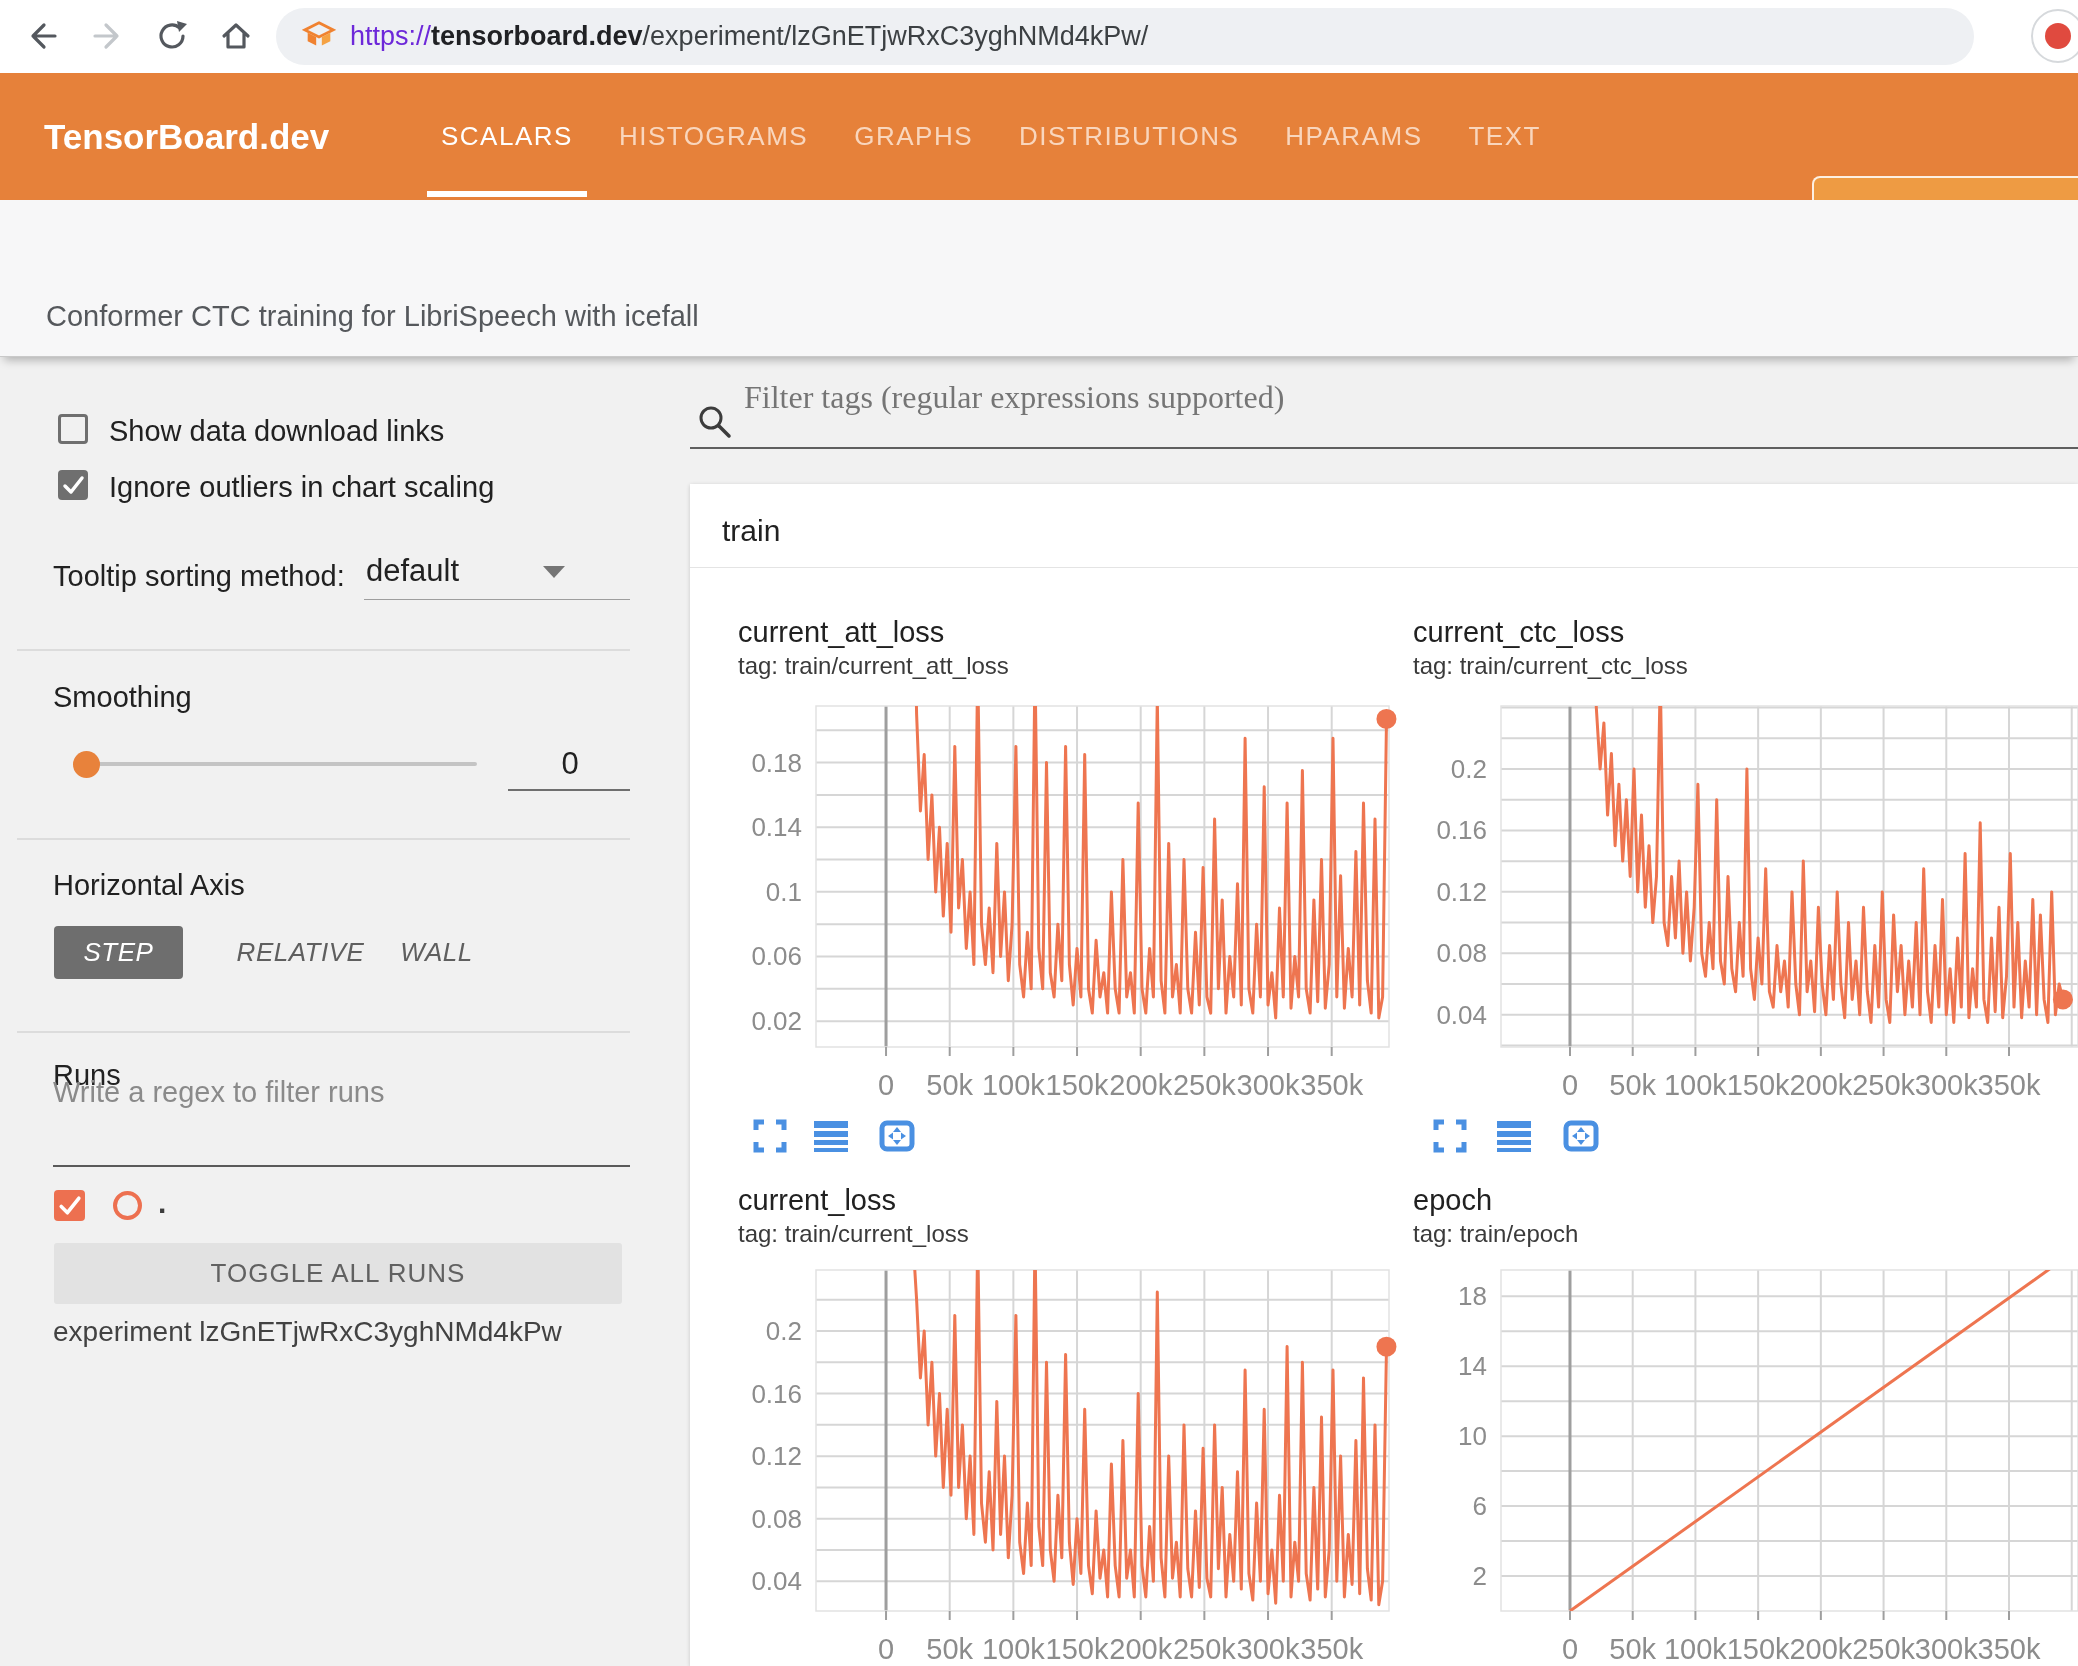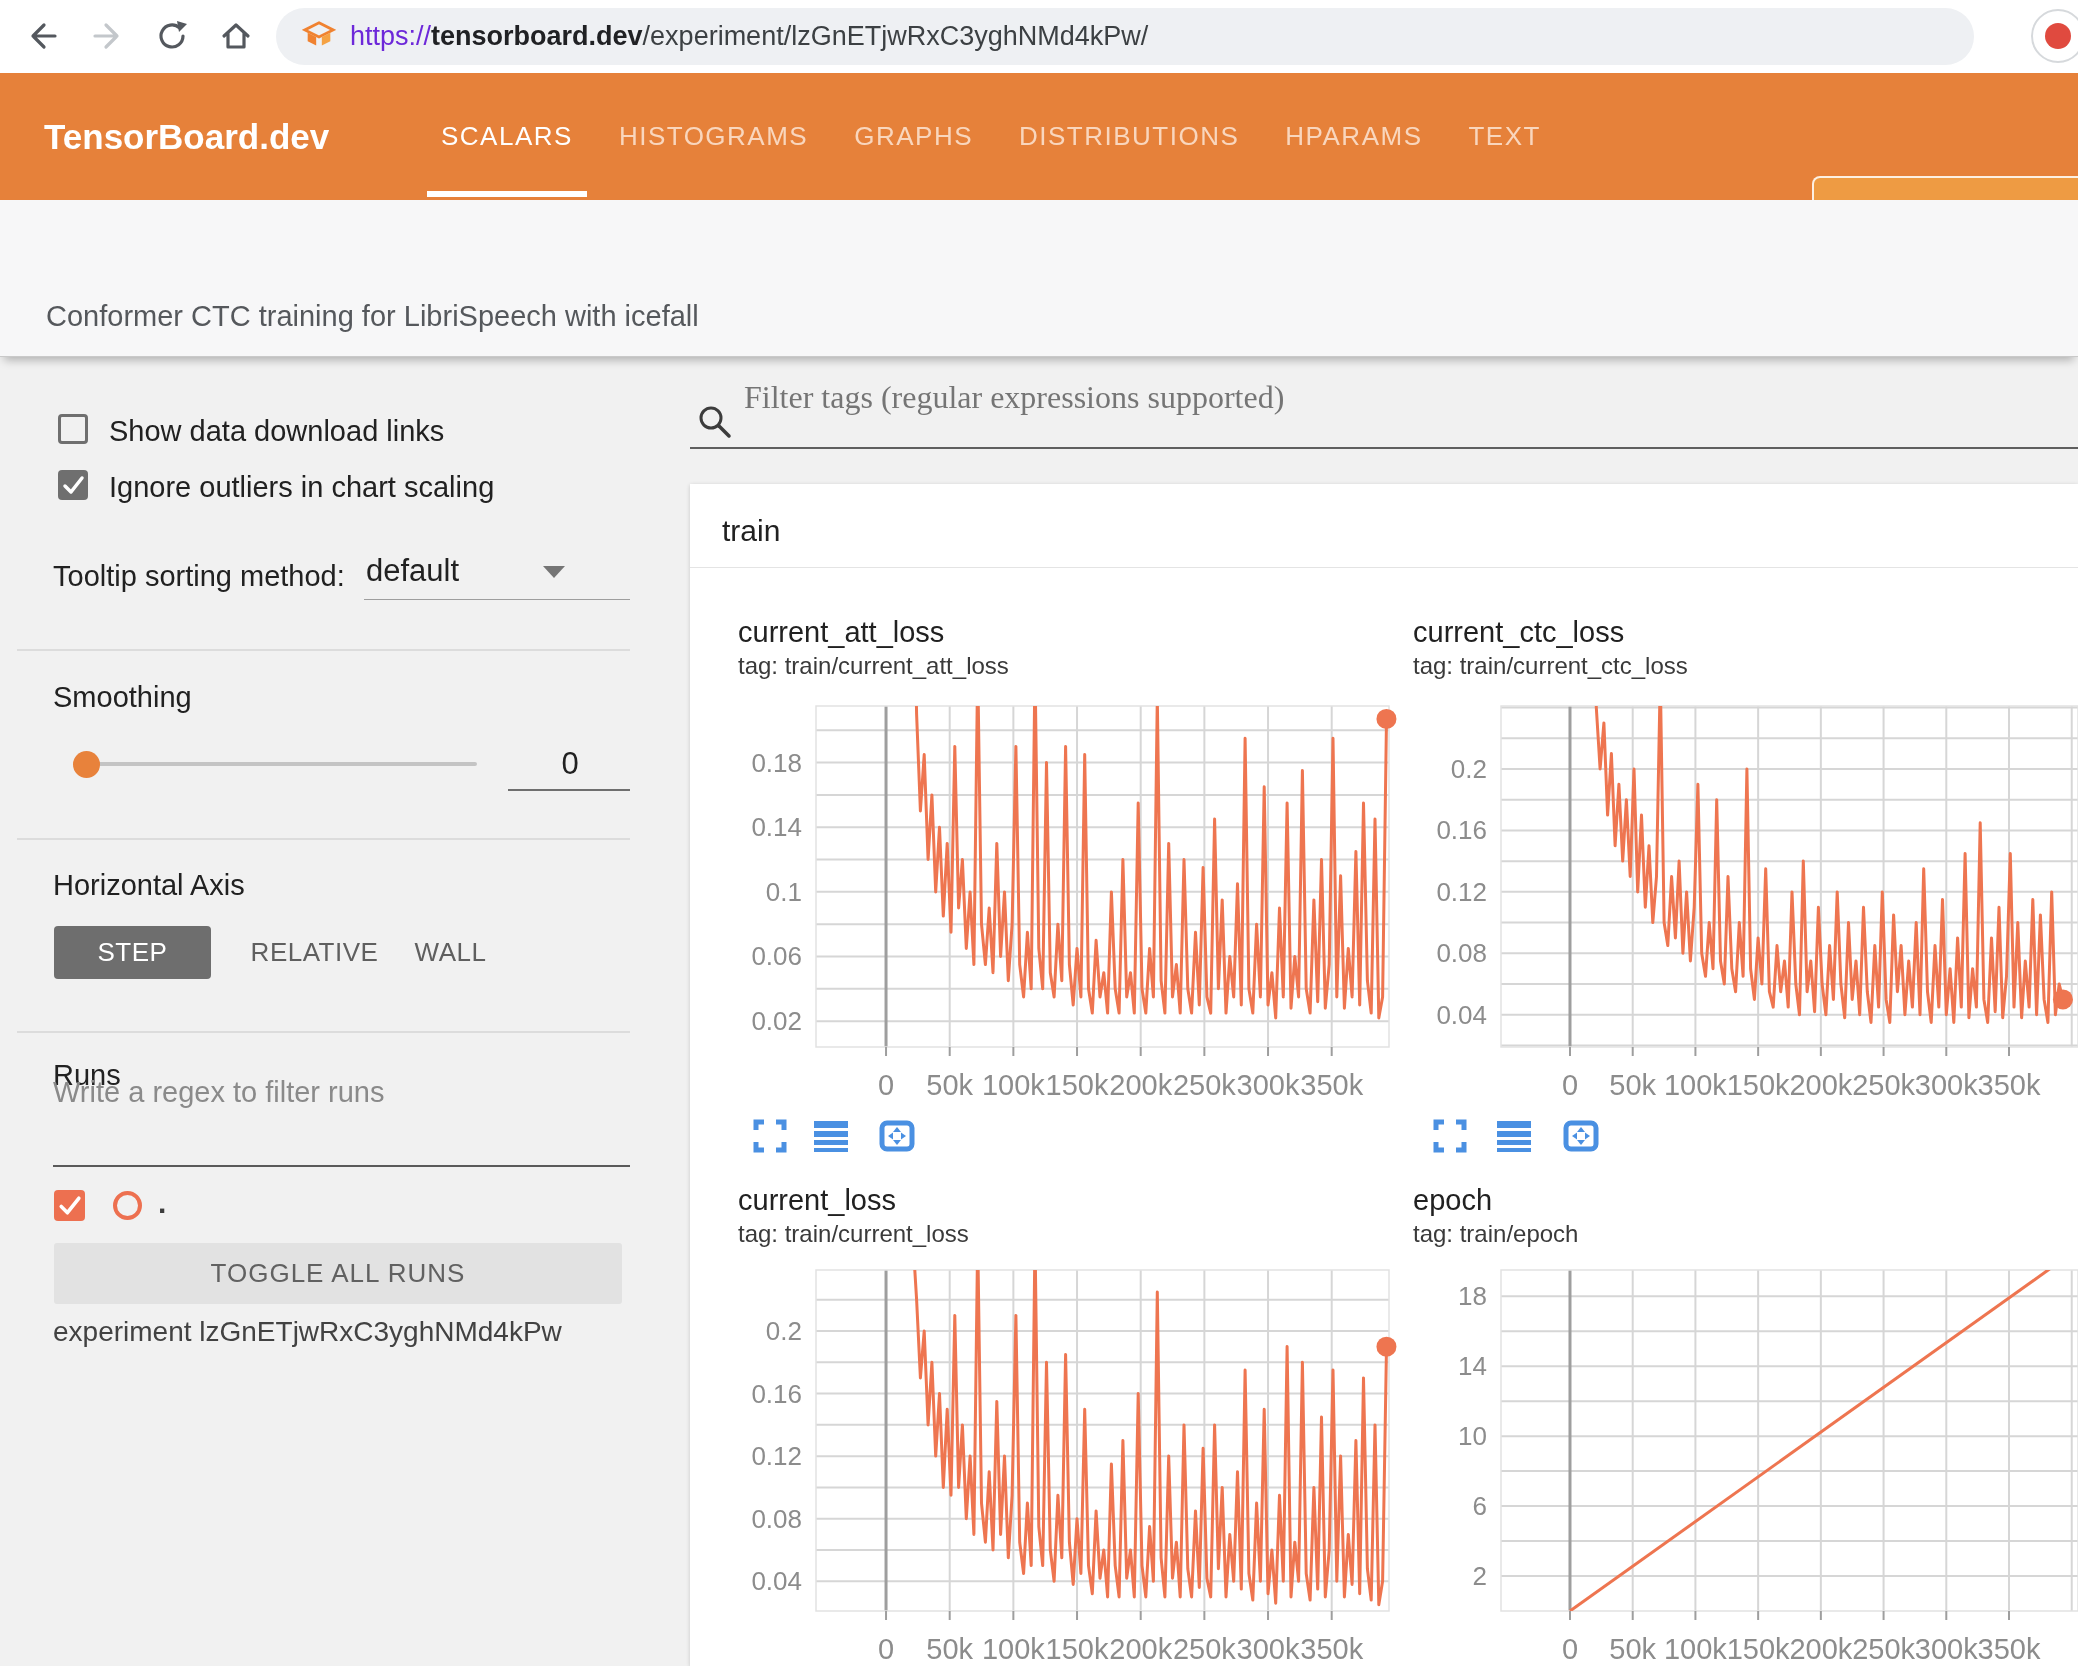--- a/index.html
+++ b/index.html
@@ -46,22 +46,22 @@
   .cb-empty { border:3px solid #6f6f6f; background:transparent; }
   .cb-gray  { background:#6f6f6f; }
   .cb-orange{ background:#ed7050; }
   .divider { height:2px; background:#dcdcdc; width:613px; left:17px; }
   .underline-thin { height:1px; background:#9e9e9e; }
   .underline-dark { height:2px; background:#5a5a5a; }
   .caret-down { width:0; height:0; border-left:11px solid transparent;
                 border-right:11px solid transparent; border-top:12px solid #757575; }
   .slider-track { height:4px; background:#c4c4c4; border-radius:2px; }
   .slider-thumb { width:27px; height:27px; border-radius:50%; background:#e8823b; }
-  .seg-btn { width:157px; height:53px; display:flex; align-items:center; justify-content:center;
-             font-size:26px; letter-spacing:0.5px; border-radius:4px; color:#5f5f5f; }
+  .seg-btn { width:129px; height:53px; display:flex; align-items:center; justify-content:center;
+             font-size:26px; letter-spacing:0.5px; border-radius:4px; color:#5f5f5f;font-style:italic; }
   .seg-btn.selected { background:#6e6e6e; color:#ffffff; }
   .ghost-text { font-size:29px; color:#8a8a8a; }
   .run-circle { width:29px; height:29px; border-radius:50%; border:4px solid #ed7050; }
   .toggle-btn { width:568px; height:61px; background:#e2e2e2; border-radius:3px;
                 display:flex; align-items:center; justify-content:center;
                 font-size:26px; letter-spacing:1px; color:#616161; }
 
   
   .filter-placeholder { font-size:32px; color:#757575; }
   .filter-underline { left:690px; top:447px; width:1388px; height:2px; background:#5f5f5f; }

